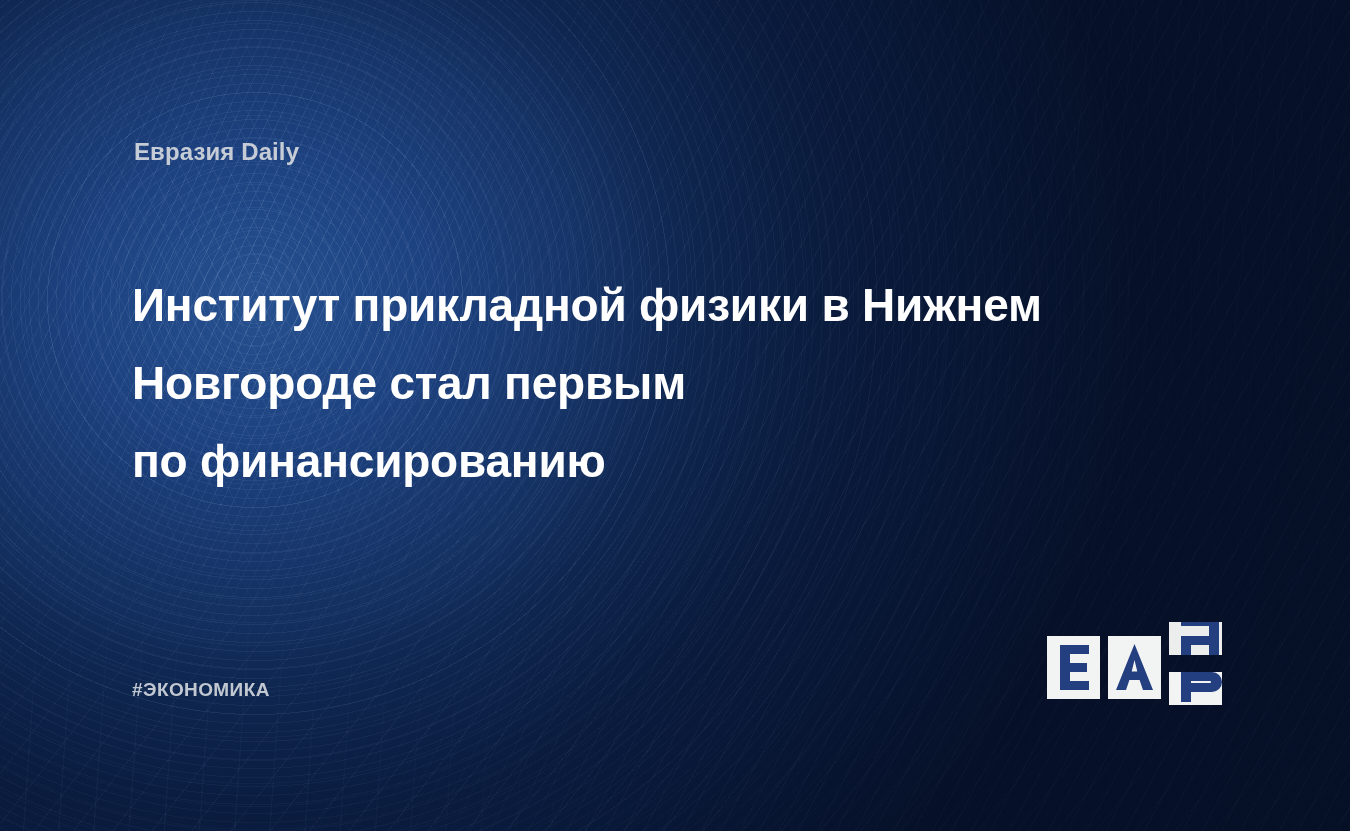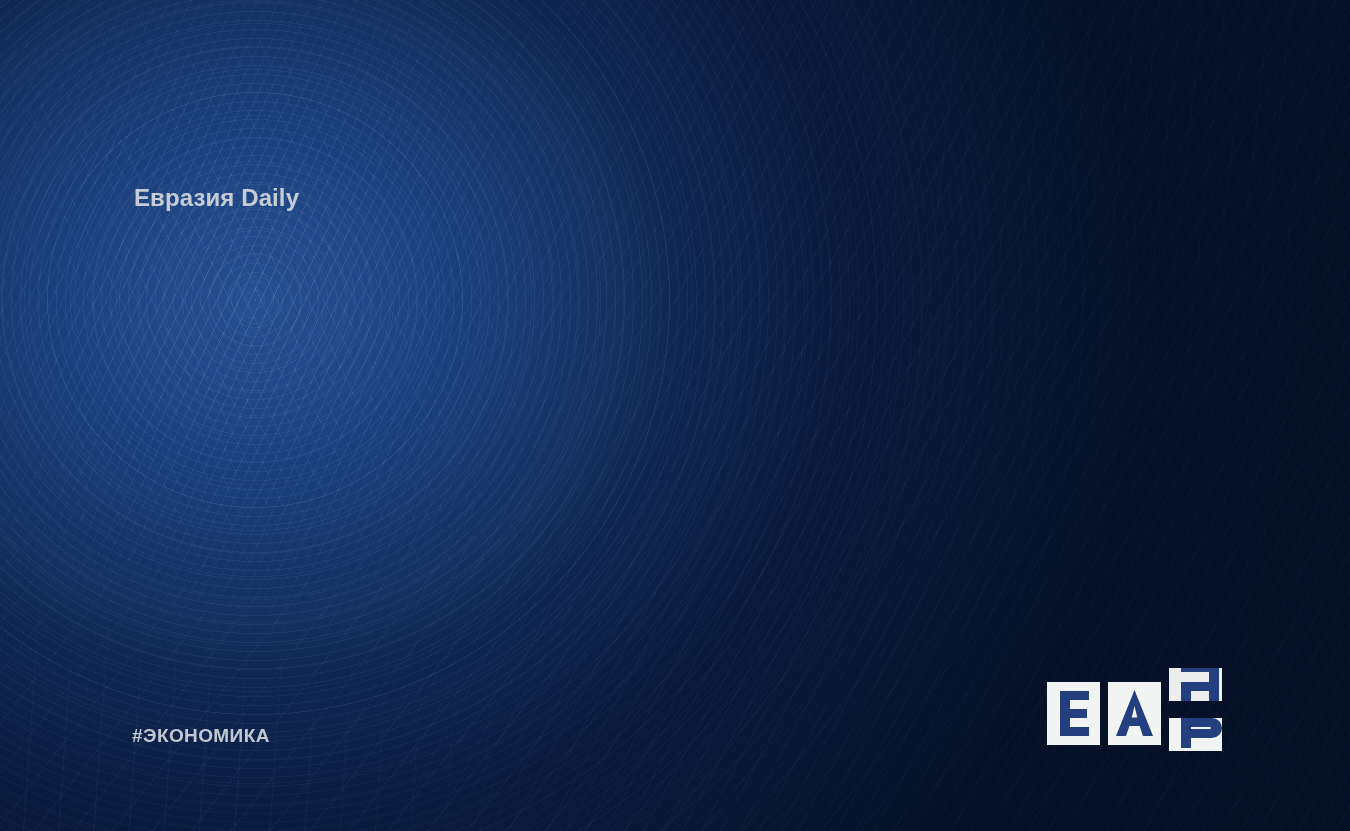--- a/index.html
+++ b/index.html
@@ -113,21 +113,21 @@
         rgba(215,232,252,0.00) 0px, rgba(215,232,252,0.00) 5px,
         rgba(215,232,252,0.09) 5px, rgba(215,232,252,0.09) 6px,
         rgba(215,232,252,0.00) 6px, rgba(215,232,252,0.00) 14px);
     mask-image: radial-gradient(ellipse 420px 400px at 250px 290px,
       rgba(0,0,0,0.85) 0%, rgba(0,0,0,0.35) 55%, rgba(0,0,0,0) 100%);
     -webkit-mask-image: radial-gradient(ellipse 420px 400px at 250px 290px,
       rgba(0,0,0,0.85) 0%, rgba(0,0,0,0.35) 55%, rgba(0,0,0,0) 100%);
   }
 
   
-  .content { position: absolute; inset: 0; margin-top: 46px; }
+  .content { position: absolute; inset: 0; }
 
   #brand {
     position: absolute;
     left: 134px;
     top: 138px;
     font-size: 24px;
     font-weight: bold;
     color: #c6ccd6;
     letter-spacing: 0.1px;
     white-space: nowrap;
@@ -206,20 +206,25 @@
   <div class="bg-layer bg-streaks-b"></div>
   <div class="bg-layer bg-streaks-c"></div>
   <div class="bg-layer bg-streaks-d"></div>
   <div class="bg-layer bg-speckle"></div>
   <div class="bg-layer bg-vignette"></div>
 
   <div class="content">
 
     <div id="brand">Евразия Daily</div>
 
+    <div id="headline">
+      <span class="hl-line">Институт прикладной физики в Нижнем</span>
+      <span class="hl-line">Новгороде стал первым</span>
+      <span class="hl-line">по финансированию</span>
+    </div>
 
     <div id="hashtag">#ЭКОНОМИКА</div>
 
     <div id="logo">
 
       <div class="logo-tile">
         <svg viewBox="0 0 53 63">
           <path fill="#243f80" d="M13 9 H42 V18 H23 V27 H40 V36 H23 V45 H42 V54 H13 Z"></path>
         </svg>
       </div>

